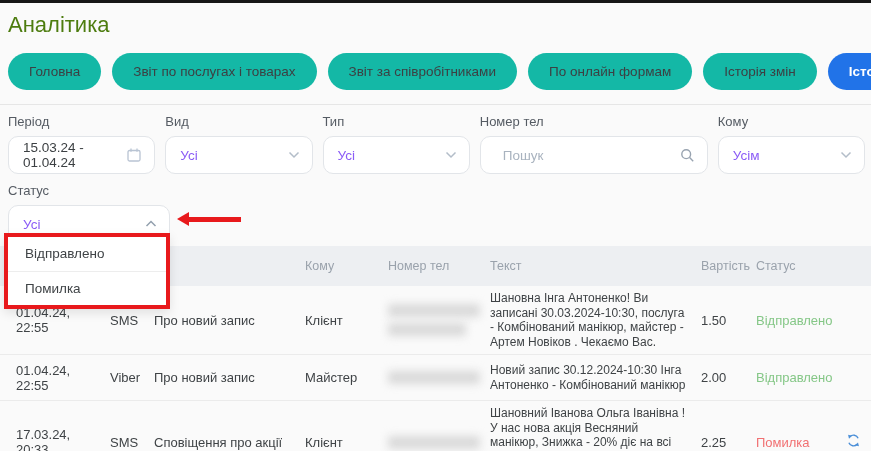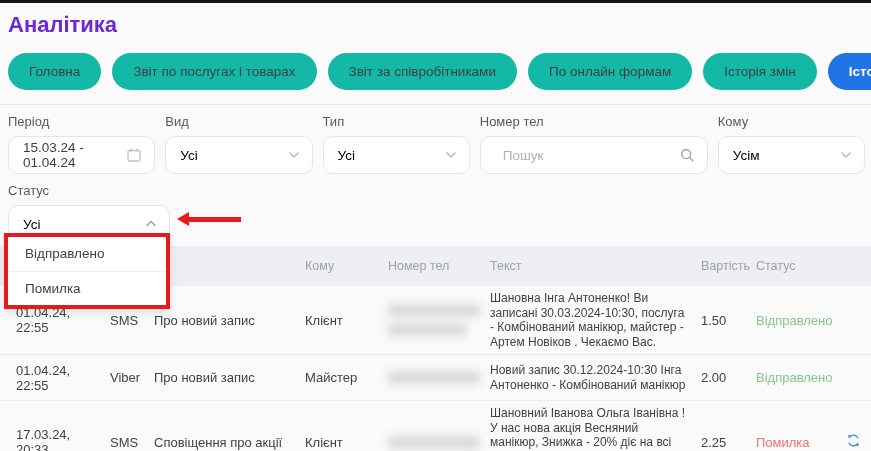--- a/index.html
+++ b/index.html
@@ -4,21 +4,21 @@
 <style>
   * { box-sizing: border-box; margin: 0; padding: 0; }
   html,body { width: 871px; height: 451px; overflow: hidden; }
   body {
     position: relative;
     background: #fafafa;
     font-family: "Liberation Sans", sans-serif;
     color: #3c4043;
   }
   .topbar { position:absolute; top:0; left:0; width:871px; height:3px; background:#161616; }
-  .page-title { position:absolute; top:12px; left:8px; font-size:22px; font-weight:bold; color:#6d28d9;text-align:right; }
+  .page-title { position:absolute; top:12px; left:8px; font-size:22px; font-weight:normal; color:#4d7c0f;text-align:right; }
 
   
   .tabs { position:absolute; top:53px; left:8px; display:flex; gap:11px; white-space:nowrap; }
   .tab {
     height:37px; display:flex; align-items:center; padding:0 21px;
     background:#14b8a6; border-radius:19px; font-size:13.5px; color:#3c4043;
     border:none; cursor:pointer;
   }
   .tab.active { background:#2173e8; color:#ffffff; font-weight:bold; }
 
@@ -26,21 +26,21 @@
 
   
   .filters-row { position:absolute; top:114px; left:8px; width:857px; display:flex; gap:10px; }
   .filter { flex:1 1 0; }
   .filter-label { font-size:13px; color:#555b63; margin-bottom:7px; }
   .fbox {
     height:38px; background:#ffffff; border:1px solid #e2e5e9; border-radius:10px;
     display:flex; align-items:center; padding:0 12px 0 14px; cursor:pointer;
   }
   .fbox .val { flex:1; font-size:13.5px; color:#3c4043; }
-  .fbox .ph { flex:1; font-size:13.5px; color:#000000; }
+  .fbox .ph { flex:1; font-size:13.5px; color:#8b5cf6; }
   .fbox input {
     flex:1; border:none; outline:none; font-size:13.5px; color:#8b5cf6;
     font-family:"Liberation Sans", sans-serif; background:transparent; min-width:0;margin-left:8px;
   }
   .fbox input::placeholder { color:#a9b3bf; }
   .status-filter { position:absolute; top:183px; left:8px; width:162px; }
 
   
   .red-arrow { position:absolute; top:212px; left:177px; display:flex; align-items:center; z-index:30; }
   .red-arrow .head { width:0; height:0; border-top:7px solid transparent; border-bottom:7px solid transparent; border-right:12px solid #e8191c; }

